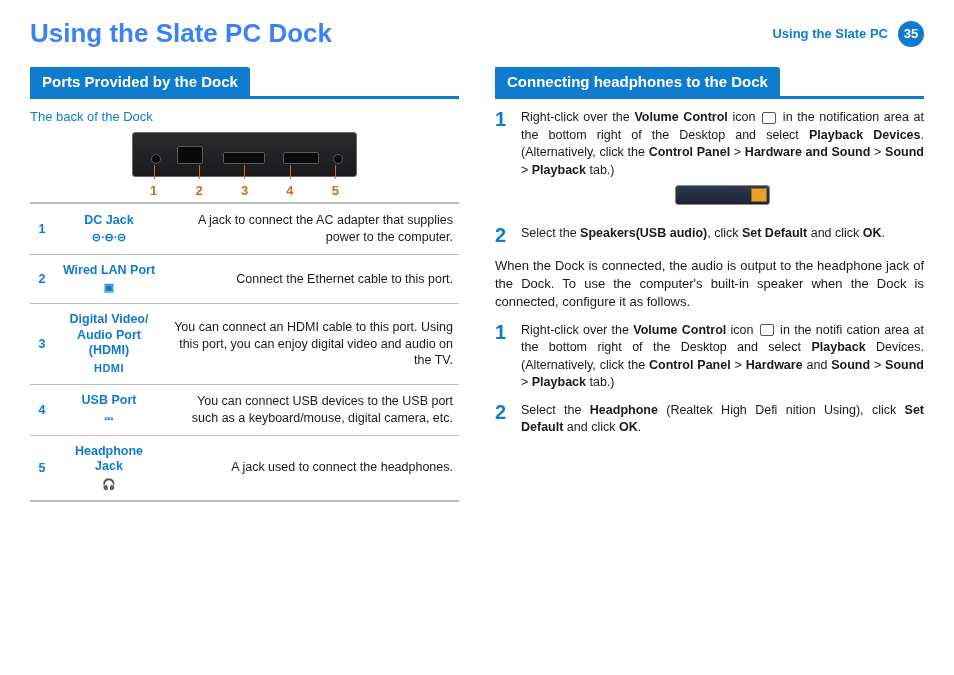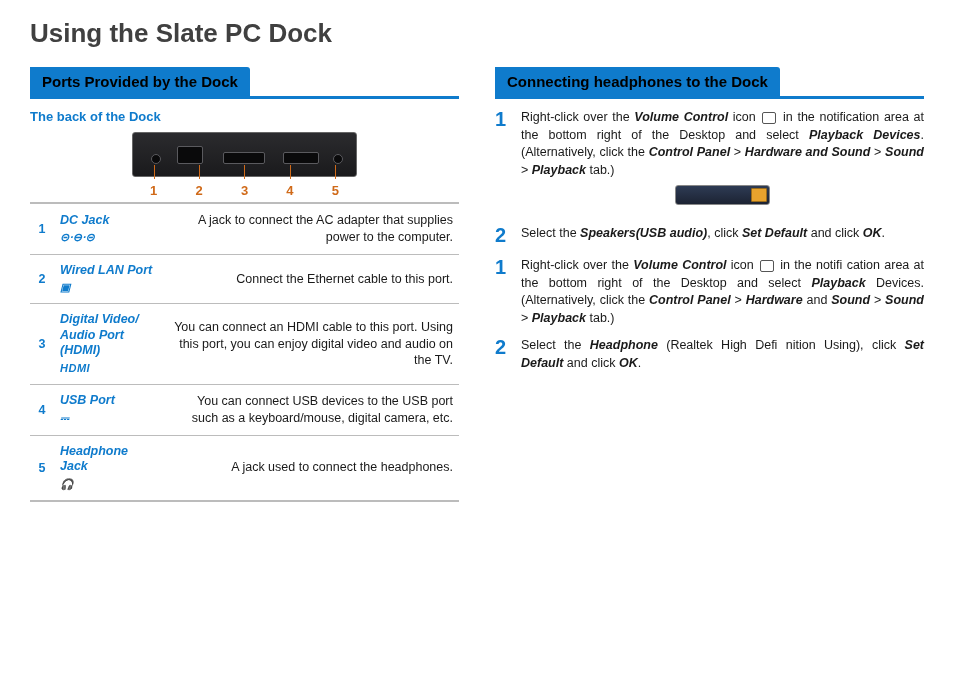--- a/index.html
+++ b/index.html
@@ -24,21 +24,21 @@
   
   .page-head{
     display:flex;
     align-items:center;
     justify-content:space-between;
     margin-bottom:18px;
   }
   .page-title{
     font-size:26px;
     font-weight:700;
-    color:#404040;
+    color:#3b82f6;
   }
   .page-right{
     display:flex;
     align-items:center;
     gap:10px;
     font-size:13px;
     font-weight:700;
     color:var(--blue);
   }
   .page-num{
@@ -53,30 +53,30 @@
   .col{flex:1;min-width:0;}
 
   
   .sec{
     border-bottom:3px solid var(--blue);
     margin-bottom:10px;
     display:flex;
   }
   .sec-bar{
     background:var(--blue);
-    color:#000000;
+    color:#ffffff;
     font-weight:700;
     font-size:15px;
     padding:6px 12px;
     border-top-right-radius:3px;
   }
 
   .sub-label{
     color:var(--blue);
-    font-weight:700;
+    font-weight:400;
     font-size:13px;
     margin:6px 0 8px 0;
   }
 
   
   .dock-wrap{
     display:flex;flex-direction:column;align-items:center;margin-bottom:4px;
   }
   .dock{
     width:225px;height:45px;
@@ -118,33 +118,33 @@
   }
   table.ports td{
     border-top:1px solid var(--rule);
     border-bottom:1px solid var(--rule);
     padding:8px 6px;
     vertical-align:middle;
   }
   table.ports tr:first-child td{border-top:2px solid var(--rule);}
   table.ports tr:last-child td{border-bottom:2px solid var(--rule);}
   td.n{width:24px;text-align:center;color:var(--blue);font-weight:700;}
-  td.lab{width:110px;color:var(--blue);font-weight:700;line-height:1.25;font-style:italic;}
+  td.lab{width:110px;text-align:center;color:var(--blue);font-weight:700;line-height:1.25;}
   td.lab .ico{display:block;margin-top:3px;color:var(--blue);font-size:11px;}
   td.desc{line-height:1.35;text-align:right;}
 
   
   .para{font-size:13px;line-height:1.4;margin:6px 0 10px 0;text-align:justify;}
 
   
   .steps{margin:4px 0 12px 0;}
   .step{display:flex;gap:10px;margin-bottom:10px;font-size:12.5px;line-height:1.4;text-align:justify;}
   .step .num{color:var(--blue);font-weight:700;font-size:20px;line-height:1;min-width:16px;}
   .step .body{flex:1;}
-  b{font-weight:700;font-style:italic;}
+  b{font-weight:700;}
 
   
   .tray{
     display:block;margin:6px auto 10px auto;
     width:95px;height:20px;
     border:1px solid #888;
     background:linear-gradient(#2e3b54,#1c2333);
     border-radius:3px;
     position:relative;
   }
@@ -158,20 +158,24 @@
     display:inline-block;width:14px;height:12px;vertical-align:middle;
     border:1px solid #555;border-radius:2px;
     position:relative;margin:0 2px;
   }
 </style>
 </head>
 <body>
 
 <div class="page-head">
   <div class="page-title">Using the Slate PC Dock</div>
+  <div class="page-right">
+    <span>Using the Slate PC</span>
+    <span class="page-num">35</span>
+  </div>
 </div>
 
 <div class="cols">
 
   <div class="col">
     <div class="sec">
       <div class="sec-bar">Ports Provided by the Dock</div>
     </div>
     <div class="sub-label">The back of the Dock</div>
 
@@ -255,20 +259,21 @@
       </div>
       <div class="step">
         <div class="num">2</div>
         <div class="body">
           <span>Select the </span><b>Speakers(USB audio)</b><span>, click </span><b>Set Default</b><span> and click </span><b>OK</b><span>.</span>
         </div>
       </div>
     </div>
 
 
+    <div class="para">When the Dock is connected, the audio is output to the headphone jack of the Dock. To use the computer's built-in speaker when the Dock is connected, configure it as follows.</div>
 
     <div class="steps">
       <div class="step">
         <div class="num">1</div>
         <div class="body">
           <span>Right-click over the </span><b>Volume Control</b><span> icon </span><span class="spk-ico"></span><span>  in the notifi cation area at the bottom right of the Desktop and select </span><b>Playback</b><span> Devices. (Alternatively, click the </span><b>Control Panel</b><span> &gt; </span><b>Hardware</b><span> and </span><b>Sound</b><span> &gt; </span><b>Sound</b><span> &gt; </span><b>Playback</b><span> tab.)</span>
         </div>
       </div>
       <div class="step">
         <div class="num">2</div>

